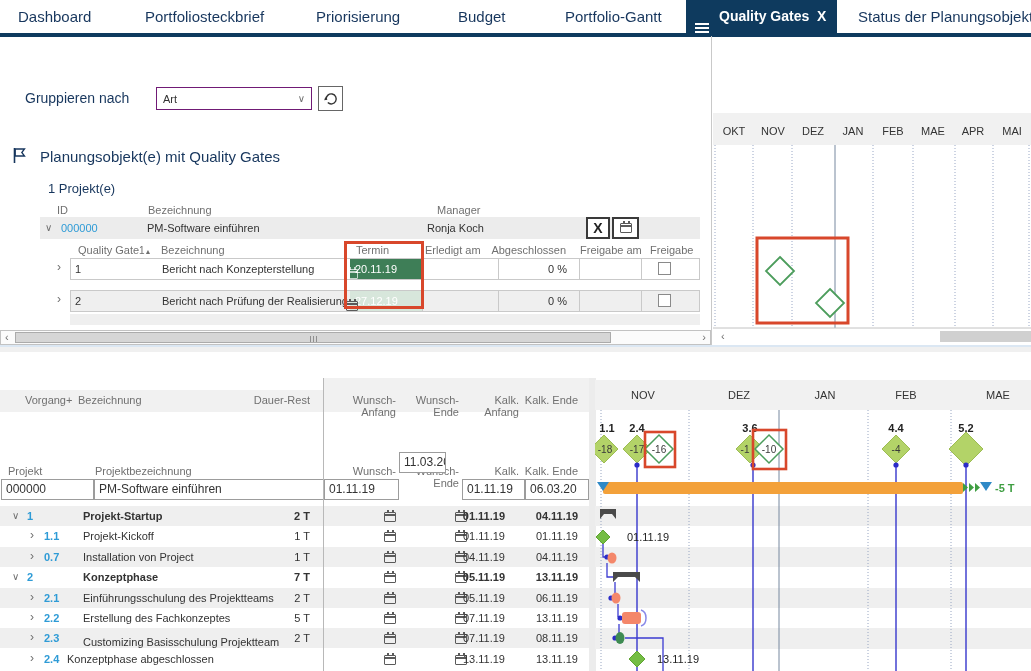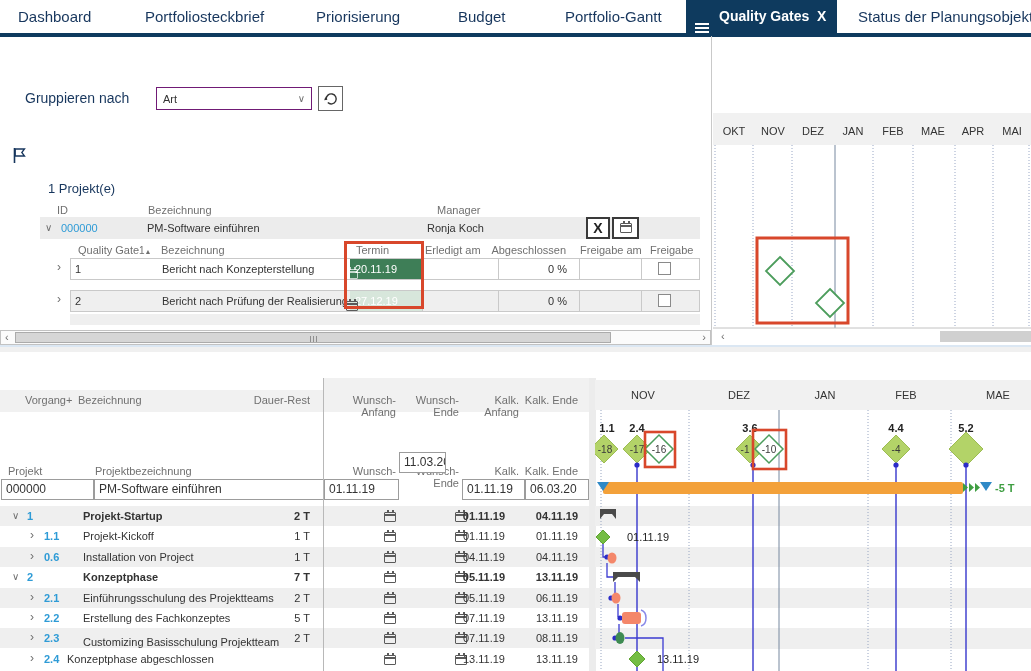--- a/index.html
+++ b/index.html
@@ -68,20 +68,21 @@
       <path d="M2.2,6.2 l2.4,2.6 -3.4,0.4 z" fill="#333"></path>
     </svg>
   </div>
 
   <span class="abs" style="left:12px;top:147px">
     <svg width="16" height="17" viewBox="0 0 16 17">
       <path d="M2.5,1 V16" stroke="#17365d" stroke-width="1.6" fill="none"></path>
       <path d="M3.2,2 H12.5 L9.8,5.5 L12.5,9 H3.2 Z" fill="none" stroke="#17365d" stroke-width="1.3"></path>
     </svg>
   </span>
+  <span class="abs s15 navy" style="left:40px;top:148px">Planungsobjekt(e) mit Quality Gates</span>
   <span class="abs s13 navy" style="left:48px;top:181px">1 Projekt(e)</span>
 
   <span class="abs s11 gray" style="left:57px;top:204px">ID</span>
   <span class="abs s11 gray" style="left:148px;top:204px">Bezeichnung</span>
   <span class="abs s11 gray" style="left:437px;top:204px">Manager</span>
 
   <div class="abs" style="left:40px;top:217px;width:660px;height:22px;background:#ececec">
     <span class="abs s10 gray" style="left:5px;top:5px">∨</span>
     <span class="abs s11 blue" style="left:21px;top:5px">000000</span>
     <span class="abs s11 dark" style="left:107px;top:5px">PM-Software einführen</span>
@@ -227,21 +228,21 @@
     <span class="abs blue b" style="left:44px;top:4px">1.1</span>
     <span class="abs" style="left:83px;top:4px">Projekt-Kickoff</span>
     <span class="abs tar" style="left:250px;top:4px;width:60px">1 T</span>
     <span class="cal abs" style="left:384px;top:4px"></span>
     <span class="cal abs" style="left:440px;top:4px"></span>
     <span class="abs tar" style="left:455px;top:4px;width:50px">01.11.19</span>
     <span class="abs tar" style="left:528px;top:4px;width:50px">01.11.19</span>
   </div>
   <div class="task-row alt" style="top:547px">
     <span class="abs s12 gray" style="left:30px;top:2px">›</span>
-    <span class="abs blue b" style="left:44px;top:4px">0.6</span>
+    <span class="abs blue b" style="left:44px;top:4px">0.7</span>
     <span class="abs" style="left:83px;top:4px">Installation von Project</span>
     <span class="abs tar" style="left:250px;top:4px;width:60px">1 T</span>
     <span class="cal abs" style="left:384px;top:4px"></span>
     <span class="cal abs" style="left:440px;top:4px"></span>
     <span class="abs tar" style="left:455px;top:4px;width:50px">04.11.19</span>
     <span class="abs tar" style="left:528px;top:4px;width:50px">04.11.19</span>
   </div>
   <div class="task-row" style="top:567px">
     <span class="abs s10 gray" style="left:12px;top:4px">∨</span>
     <span class="abs blue b" style="left:27px;top:4px">2</span>

